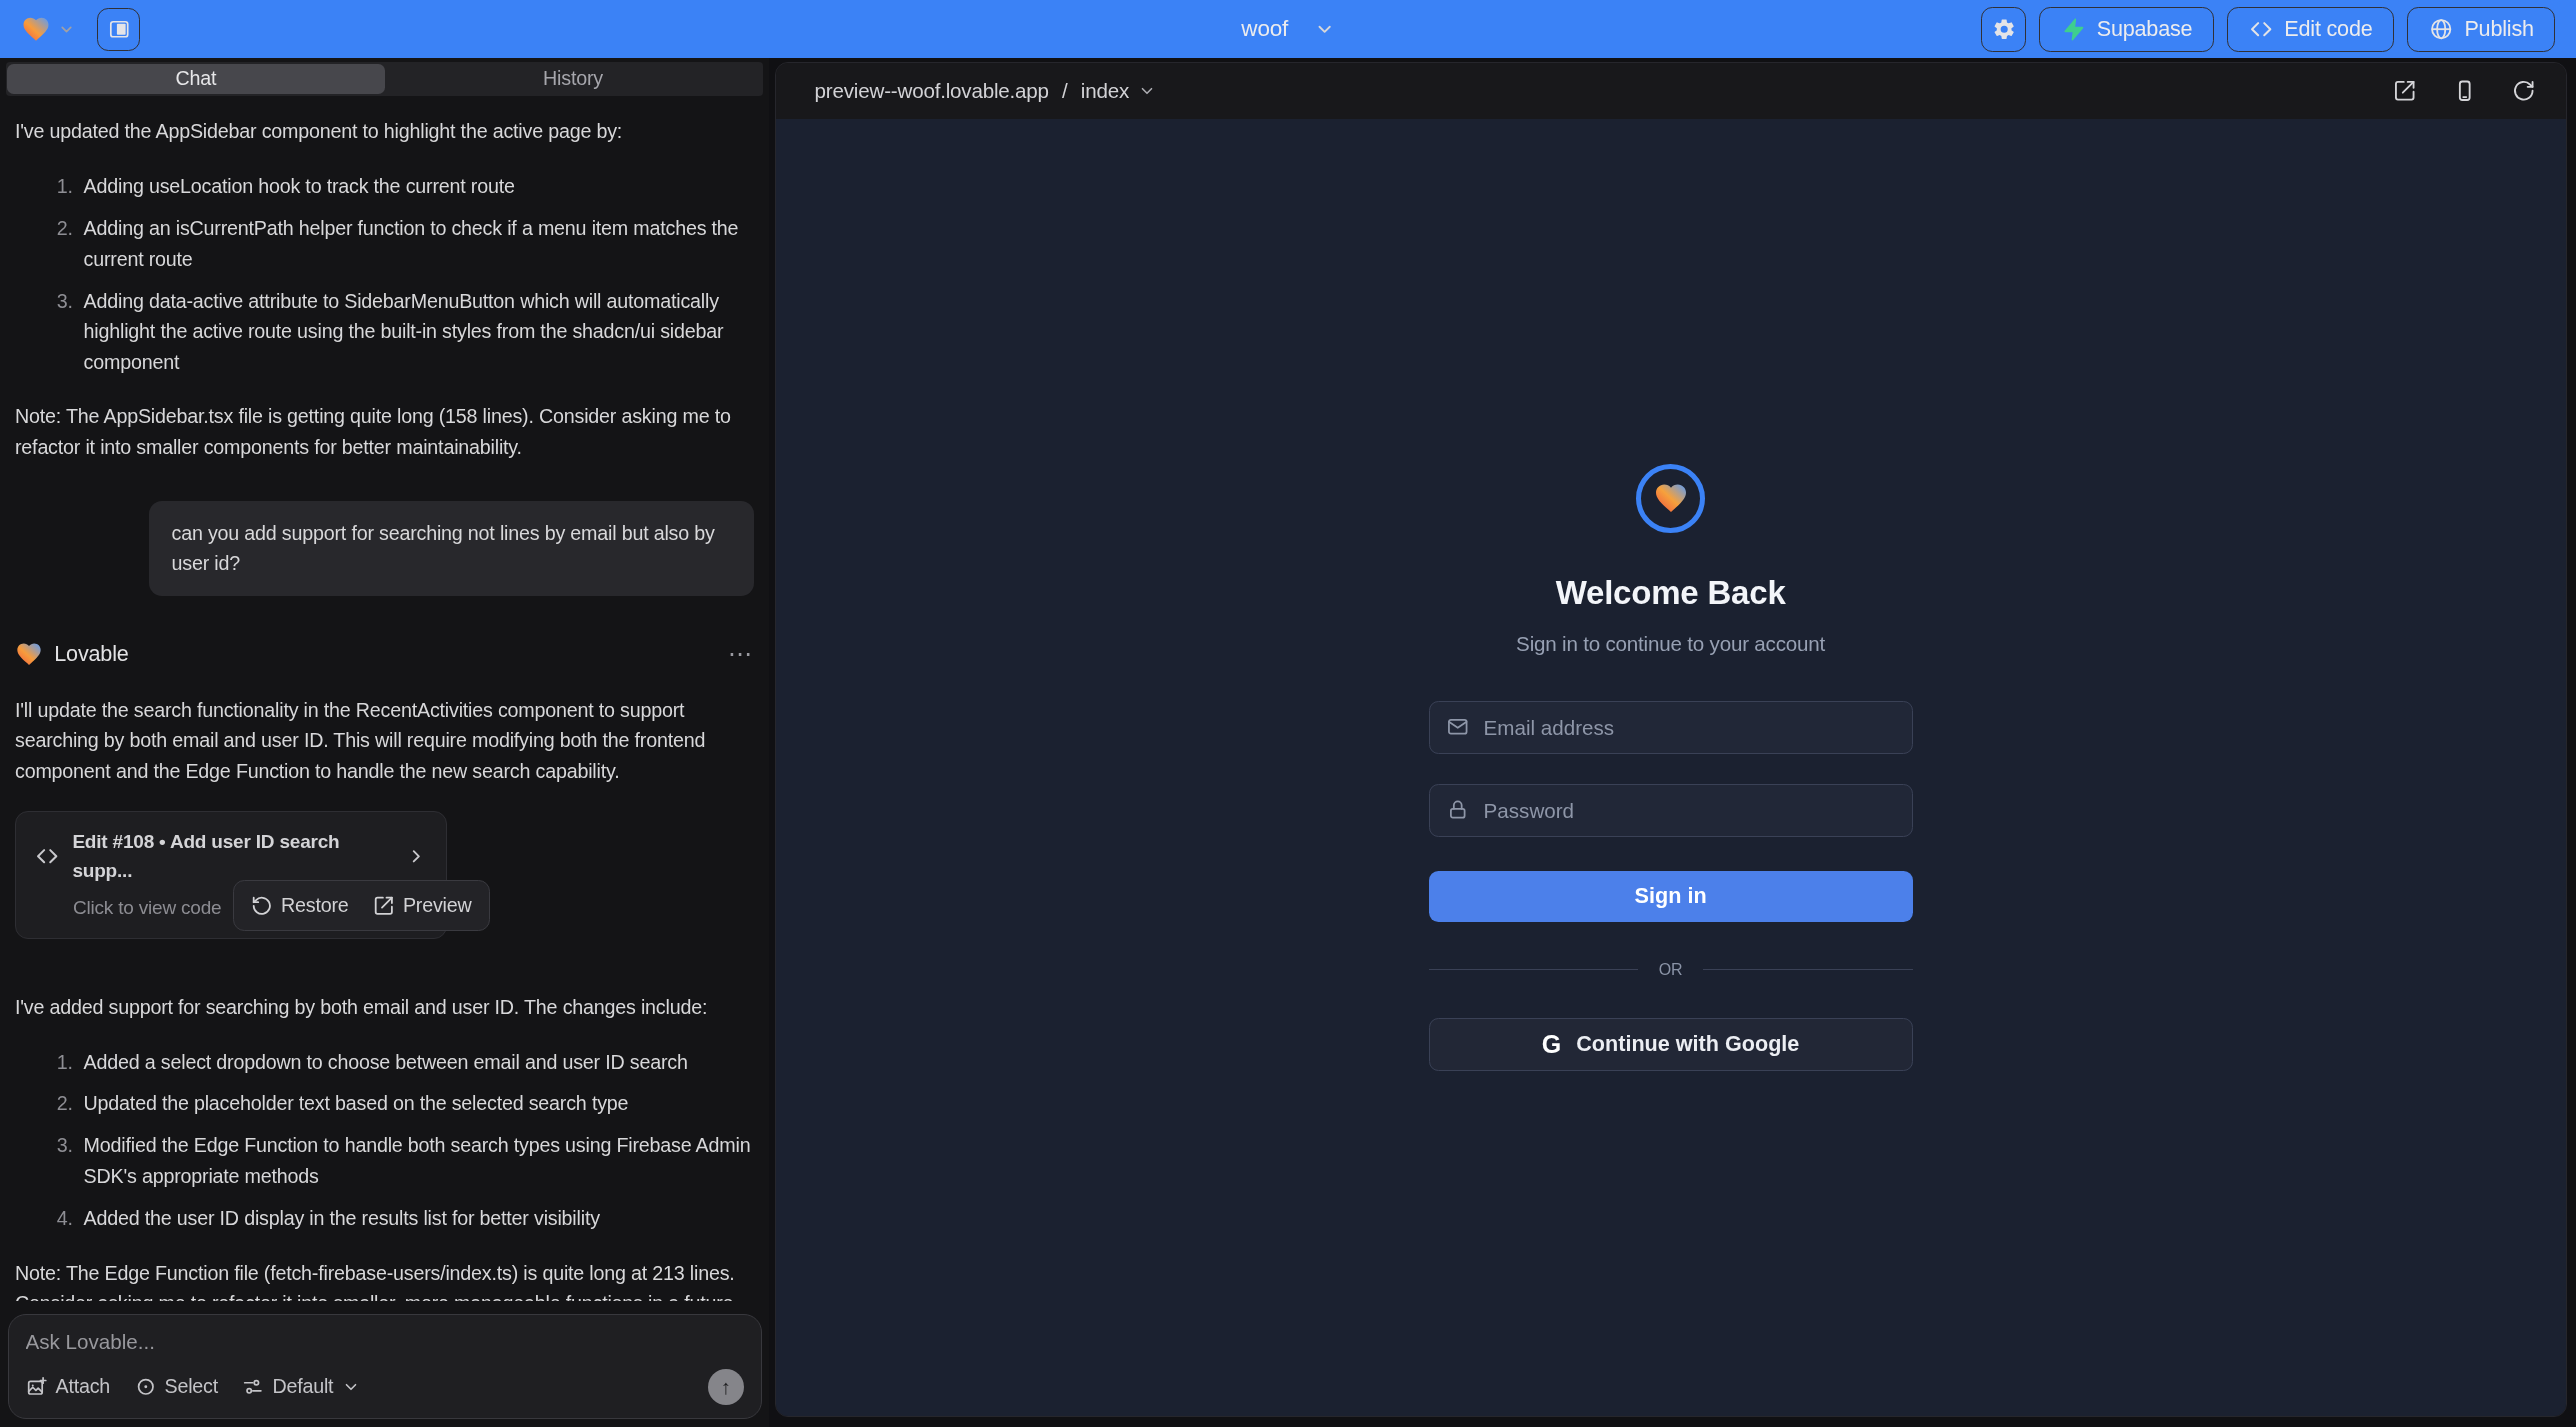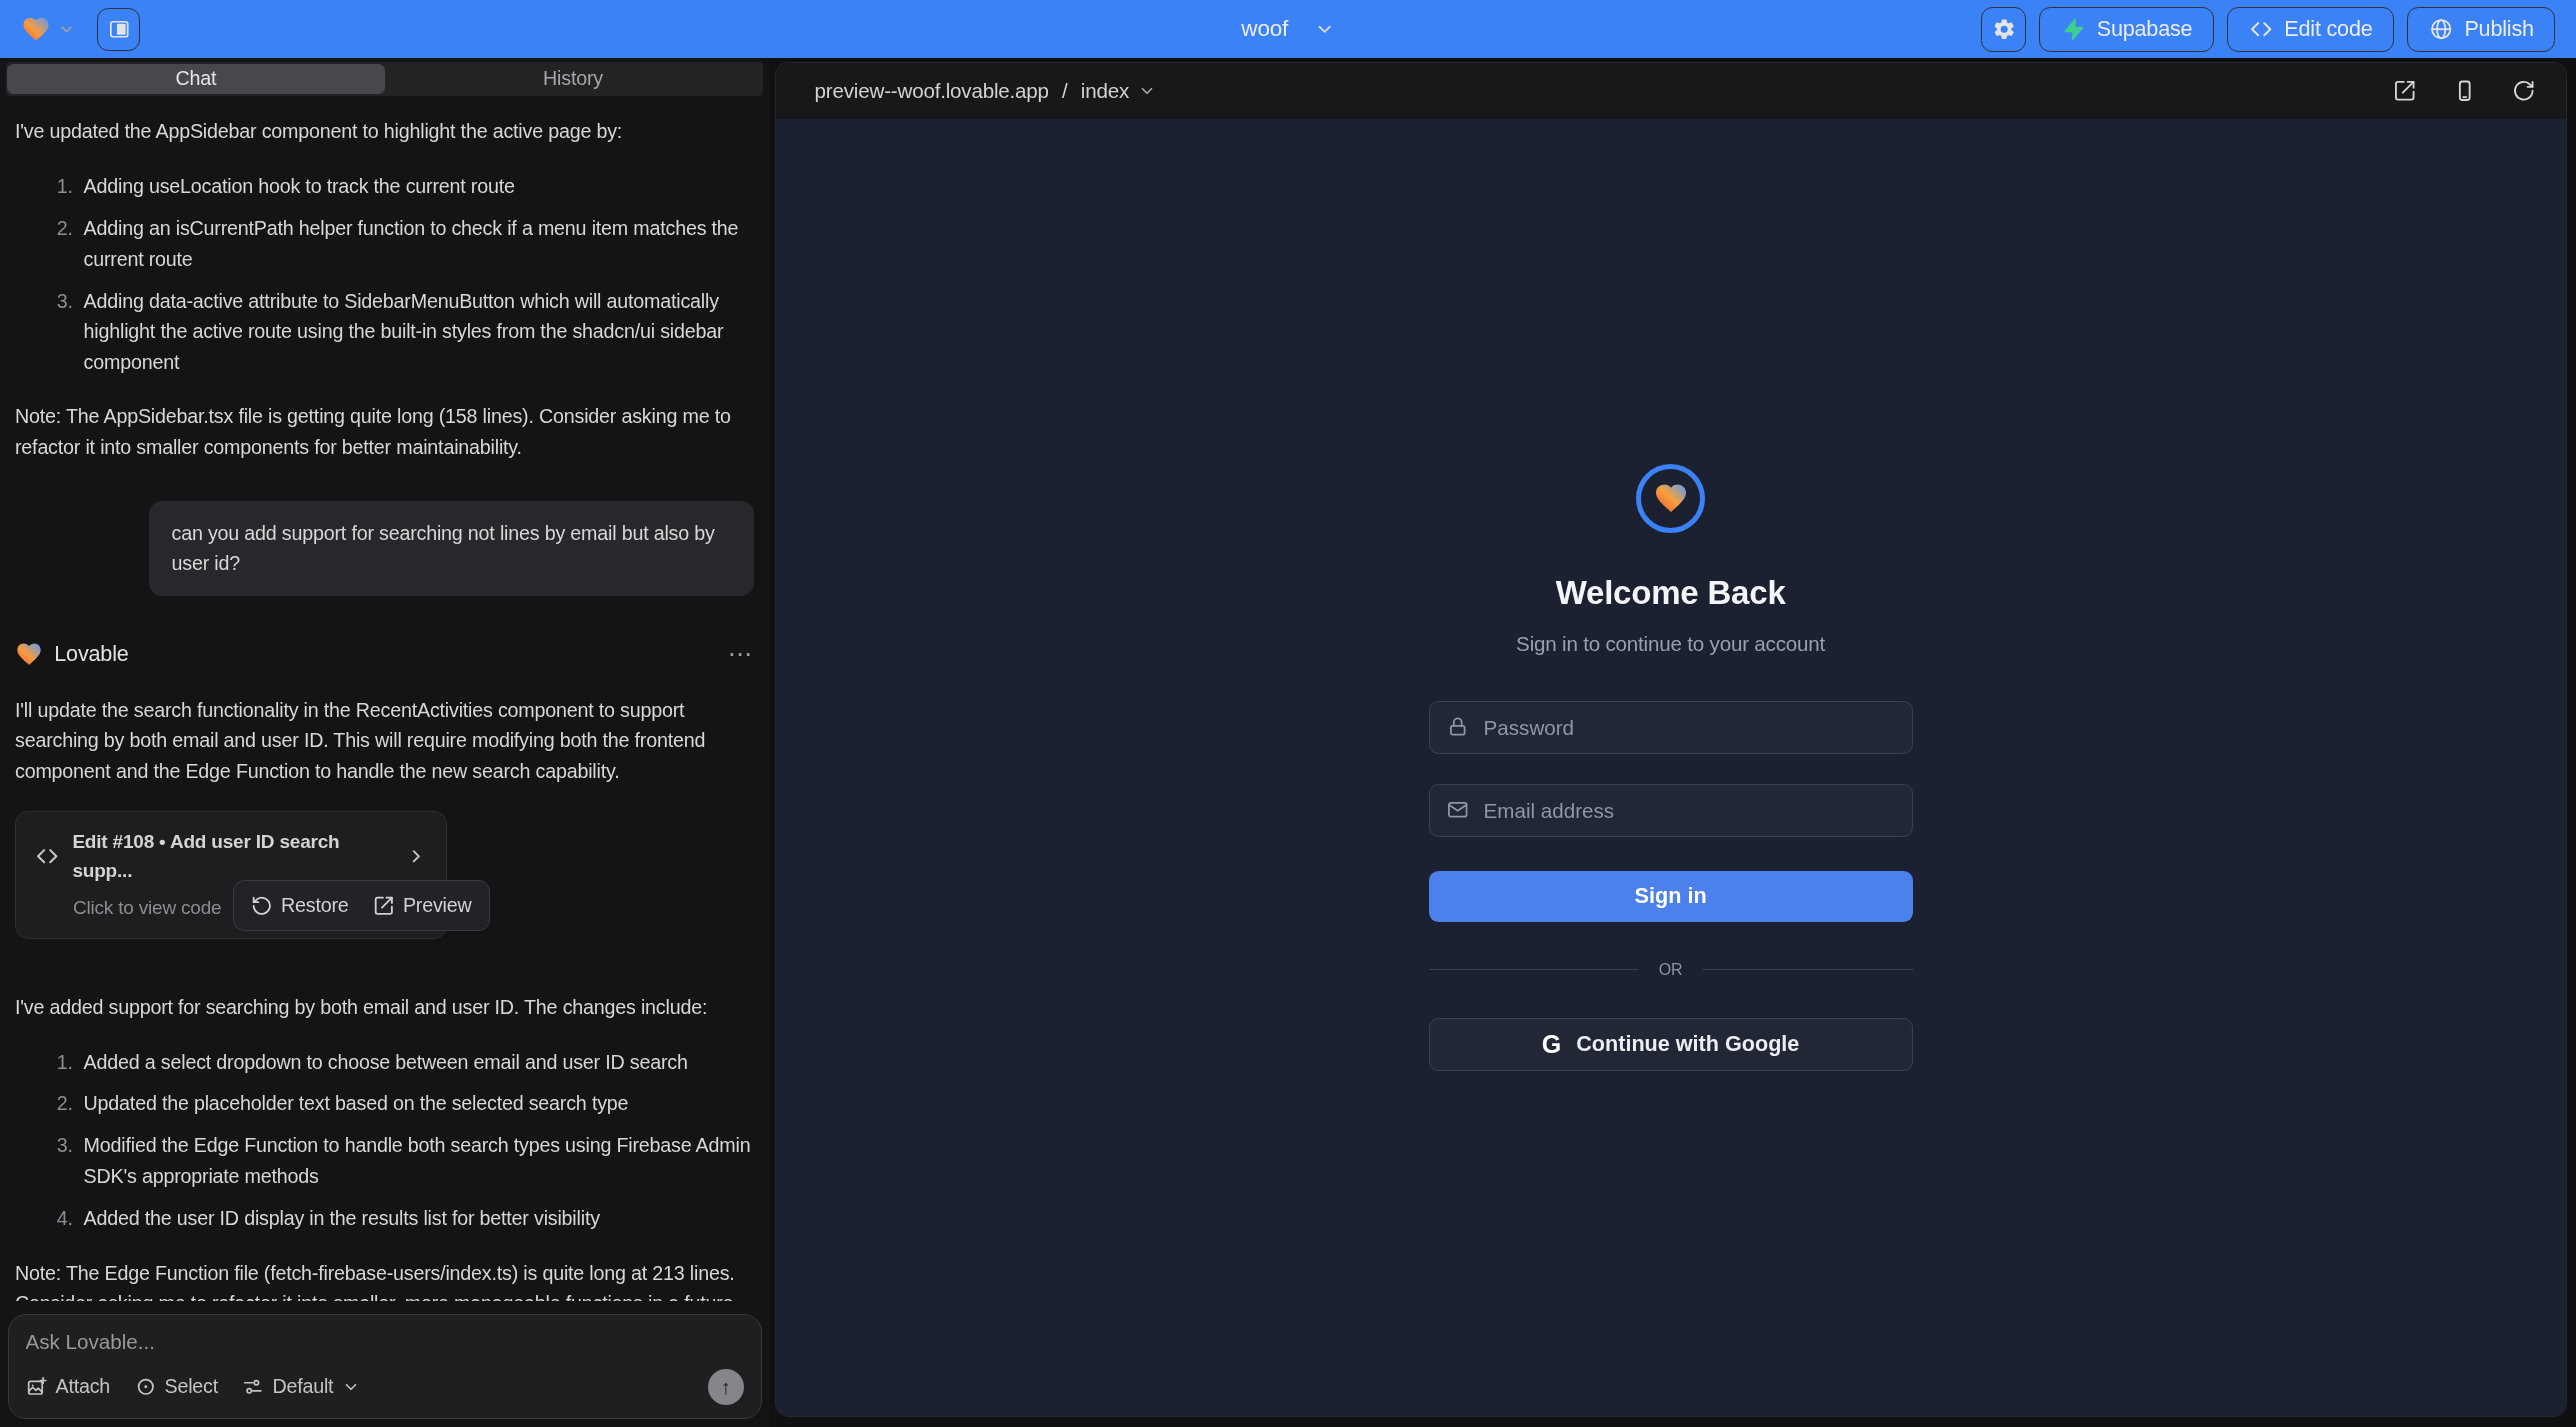--- a/index.html
+++ b/index.html
@@ -380,35 +380,35 @@
               </defs>
             <path fill="url(#hg3)" d="M12 21.35l-1.45-1.32C5.4 15.36 2 12.28 2 8.5 2 5.42 4.42 3 7.5 3c1.74 0 3.41.81 4.5 2.09C13.09 3.81 14.76 3 16.5 3 19.58 3 22 5.42 22 8.5c0 3.78-3.4 6.86-8.55 11.54L12 21.35z"></path>
           </svg>
         </div>
         <div class="login-title">Welcome Back</div>
         <div class="login-sub">Sign in to continue to your account</div>
 
         <div class="field">
           <span class="f-icon">
             <svg width="23.5" height="23.5" viewBox="0 0 24 24" fill="none" stroke="#8e96a8" stroke-width="1.8" stroke-linecap="round" stroke-linejoin="round">
-                <rect x="5" y="11" width="14" height="9" rx="2"></rect>
-                <path d="M8 11V7.5a4 4 0 0 1 8 0V11"></path>
+                <rect x="3" y="5" width="18" height="14" rx="2"></rect>
+                <polyline points="3 7 12 13 21 7"></polyline>
               </svg>
           </span>
-          <input type="password" placeholder="Password" style="">
+          <input type="text" placeholder="Email address" style="">
         </div>
 
         <div class="field">
           <span class="f-icon">
             <svg width="23.5" height="23.5" viewBox="0 0 24 24" fill="none" stroke="#8e96a8" stroke-width="1.8" stroke-linecap="round" stroke-linejoin="round">
-                <rect x="3" y="5" width="18" height="14" rx="2"></rect>
-                <polyline points="3 7 12 13 21 7"></polyline>
+                <rect x="5" y="11" width="14" height="9" rx="2"></rect>
+                <path d="M8 11V7.5a4 4 0 0 1 8 0V11"></path>
               </svg>
           </span>
-          <input type="text" placeholder="Email address" style="">
+          <input type="password" placeholder="Password" style="">
         </div>
 
         <button class="signin-btn">Sign in</button>
 
         <div class="or-row">
           <span class="or-line"></span>
           <span class="or-text">OR</span>
           <span class="or-line"></span>
         </div>
 

